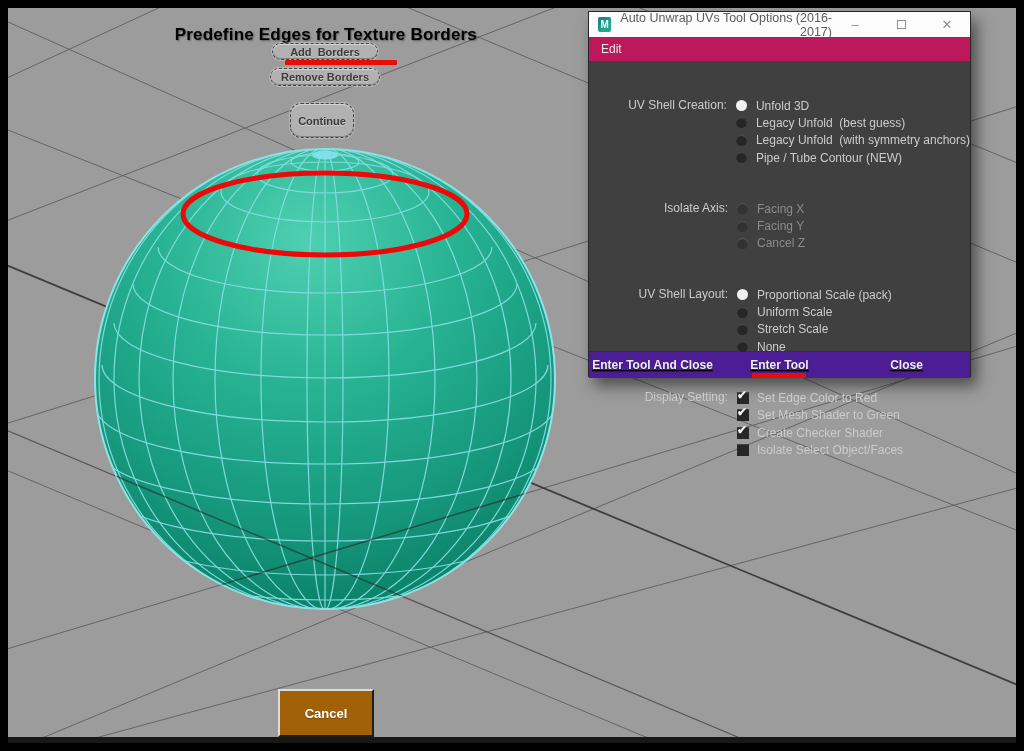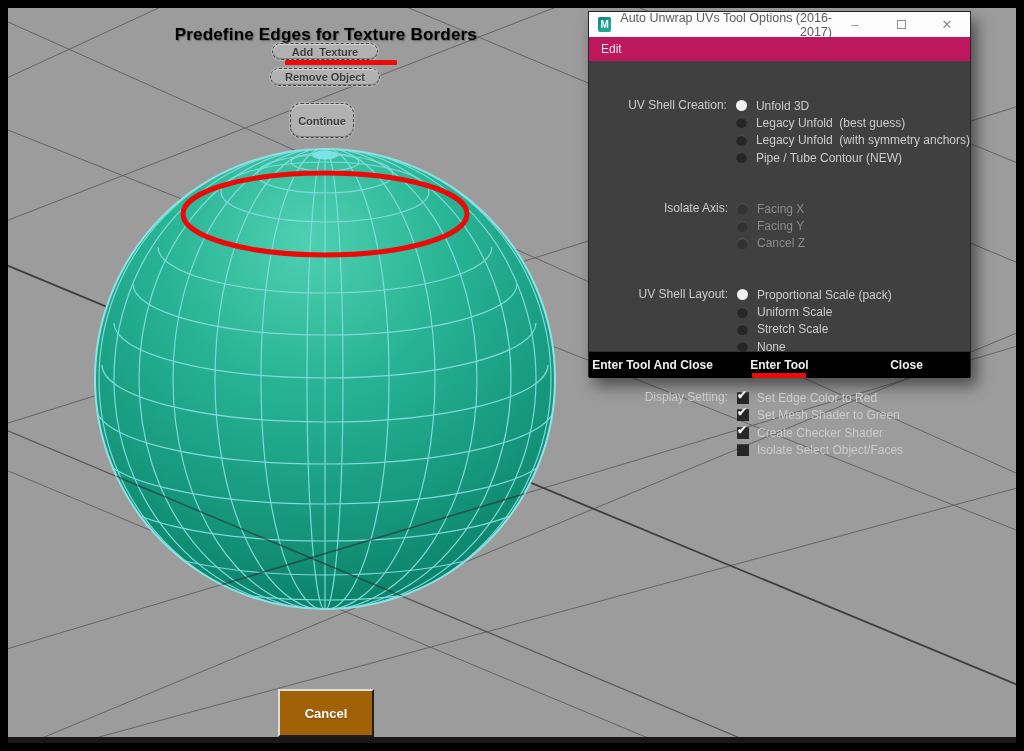--- a/index.html
+++ b/index.html
@@ -47,21 +47,21 @@
   .opt-row{display:flex;align-items:center;height:17.3px;font-size:12px;color:#cbcbcb;}
   .opt-row .opt-label{white-space:pre;}
   .radio{width:11px;height:11px;border-radius:50%;background:#262626;margin-right:9px;flex:0 0 auto;
     box-shadow:inset 0 1px 1px rgba(255,255,255,.18);}
   .radio.sel{background:#f2f2f2;box-shadow:none;}
   .opt-row.disabled{color:#8a8a8a;}
   .opt-row.disabled .radio{background:#323232;}
   .checkbox{width:12px;height:12px;background:#262626;margin-right:8px;position:relative;flex:0 0 auto;
     box-shadow:inset 0 1px 1px rgba(255,255,255,.15);}
   .checkbox.checked::after{content:"✔";position:absolute;left:0px;top:-4px;color:#f4f4f4;font-size:12px;font-weight:bold;}
-  .dlg-footer{height:27px;background:#000000;display:flex;border-top:1px solid #333;}
+  .dlg-footer{height:27px;background:#4c1d95;display:flex;border-top:1px solid #333;text-decoration:underline;}
   .fbtn{flex:1;display:flex;align-items:center;justify-content:center;font-size:12px;font-weight:bold;color:#efefef;
     text-shadow:0 1px 1px rgba(0,0,0,.35);cursor:default;}
 </style>
 </head>
 <body>
 
 <div class="frame">
   <div class="viewport">
 
     <svg class="scene" width="1008" height="735" viewBox="0 0 1008 735">
@@ -130,23 +130,23 @@
           <line x1="-38" y1="407" x2="744" y2="735"></line>
         </g>
 
         <ellipse cx="317" cy="206" rx="142" ry="41" fill="none" stroke="#ee0808" stroke-width="5"></ellipse>
 
         <ellipse cx="317" cy="147" rx="13" ry="4.5" fill="#7de1e7"></ellipse>
       </g>
     </svg>
 
     <div class="hud-heading">Predefine Edges for Texture Borders</div>
-    <div class="pill" id="pill-add">Add  Texture</div>
+    <div class="pill" id="pill-add">Add  Borders</div>
     <div class="red-underline" id="ann-add"></div>
-    <div class="pill" id="pill-remove">Remove Object</div>
+    <div class="pill" id="pill-remove">Remove Borders</div>
     <div class="pill" id="pill-continue">Continue</div>
     <button class="cancel-btn">Cancel</button>
     <div class="bottom-strip"></div>
 
     <div class="dialog">
       <div class="titlebar">
         <div class="maya-icon">M</div>
         <div class="title-text">Auto Unwrap UVs Tool Options (2016-2017)</div>
         <div class="win-controls">
           <div class="win-btn">–</div>

